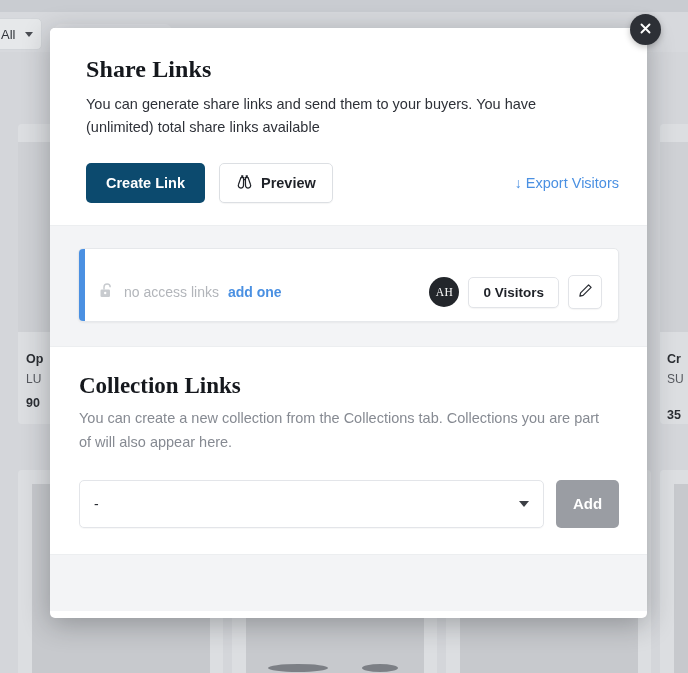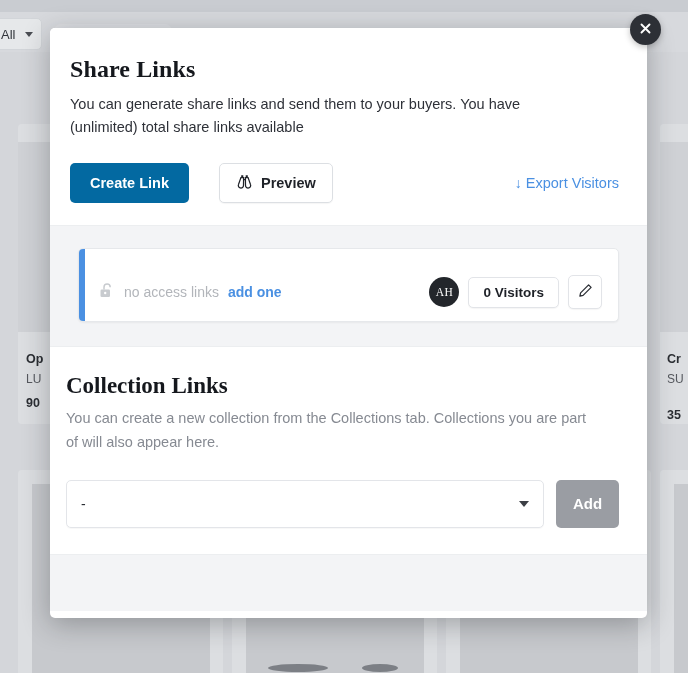--- a/index.html
+++ b/index.html
@@ -137,21 +137,21 @@
     width: 597px;
     height: 590px;
     background: #ffffff;
     border-radius: 5px;
     box-shadow: 0 6px 28px rgba(20,22,28,.30);
     overflow: hidden;
   }
 
   .section-top {
     background: #ffffff;
-    padding: 28px 28px 22px 20px;
+    padding: 28px 28px 22px 36px;
   }
   .modal-title {
     font-family: "Liberation Serif", serif;
     font-size: 24px;
     font-weight: bold;
     color: #15181d;
     margin: 0 0 10px 0;
     letter-spacing: .1px;
   }
   .modal-desc {
@@ -160,39 +160,39 @@
     color: #2e3138;
     margin: 0;
     max-width: 510px;
   }
   .btn-row {
     display: flex;
     align-items: center;
     margin-top: 24px;
   }
   .btn-primary {
-    background: #0369a1;
+    background: #0c4a6e;
     color: #ffffff;
     font-size: 14.5px;
     font-weight: bold;
     border: none;
     border-radius: 5px;
     padding: 12px 20px;
     cursor: pointer;
     font-family: "Liberation Sans", sans-serif;
   }
   .btn-secondary {
     background: #ffffff;
     color: #1f2228;
     font-size: 14.5px;
     font-weight: bold;
     border: 1px solid #dcdfe3;
     border-radius: 5px;
     padding: 10px 16px;
-    margin-left: 30px;
+    margin-left: 14px;
     cursor: pointer;
     display: flex;
     align-items: center;
     gap: 8px;
     font-family: "Liberation Sans", sans-serif;
     box-shadow: 0 1px 1px rgba(0,0,0,.04);
   }
   .export-link {
     margin-left: auto;
     color: #4a90e2;
@@ -311,21 +311,21 @@
     width: 32px; height: 32px;
     display: flex;
     align-items: center;
     justify-content: center;
     cursor: pointer;
     box-shadow: 0 1px 1px rgba(0,0,0,.04);
   }
 
   .section-collection {
     background: #ffffff;
-    padding: 26px 28px 26px 16px;
+    padding: 26px 28px 26px 29px;
     border-top: 1px solid #eceef0;
   }
   .collection-title {
     font-family: "Liberation Serif", serif;
     font-size: 23px;
     font-weight: bold;
     color: #15181d;
     margin: 0 0 8px 0;
   }
   .collection-desc {

